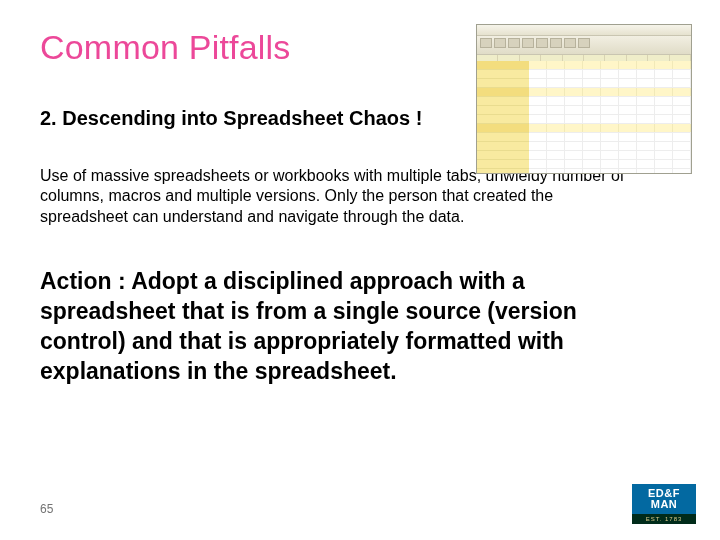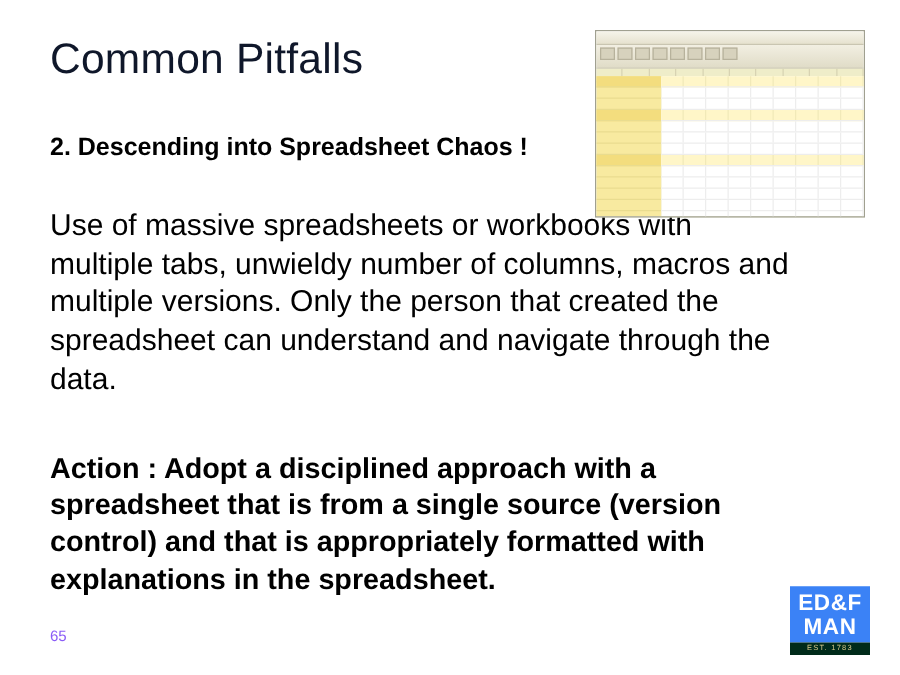--- a/index.html
+++ b/index.html
@@ -14,64 +14,64 @@
     overflow: hidden;
   }
   .slide {
     box-sizing: border-box;
     width: 720px;
     height: 540px;
     padding: 28px 40px 20px 40px;
     position: relative;
   }
   h1.title {
-    color: #0f172a;
+    color: #ec4899;
     font-size: 34px;
     font-weight: 400;
     margin: 0 0 40px 0;
     letter-spacing: 0.2px;
   }
   .subheading {
     font-size: 20px;
     font-weight: 700;
     margin: 0 0 36px 0;
     color: #000;
   }
   .body {
-    font-size: 24px;
+    font-size: 16px;
     line-height: 1.28;
     margin: 0 0 40px 0;
     max-width: 600px;
   }
   .action {
     font-size: 23px;
     font-weight: 700;
     line-height: 1.3;
     max-width: 600px;
   }
   .page-num {
     position: absolute;
     bottom: 24px;
     left: 40px;
     font-size: 12px;
-    color: #8b5cf6;
+    color: #737373;
   }
   .logo {
     position: absolute;
     bottom: 16px;
     right: 24px;
     width: 64px;
     font-family: Arial, sans-serif;
     text-align: center;
   }
   .logo-top {
-    background: #3b82f6;
+    background: #0369a1;
     color: #fff;
     font-weight: 700;
-    font-size: 18px;
+    font-size: 11px;
     line-height: 1.05;
     padding: 4px 3px 3px 3px;
     letter-spacing: 0.5px;
   }
   .logo-bottom {
     background: #002b1a;
     color: #d8c98a;
     font-size: 6px;
     letter-spacing: 1px;
     padding: 2px 0;

